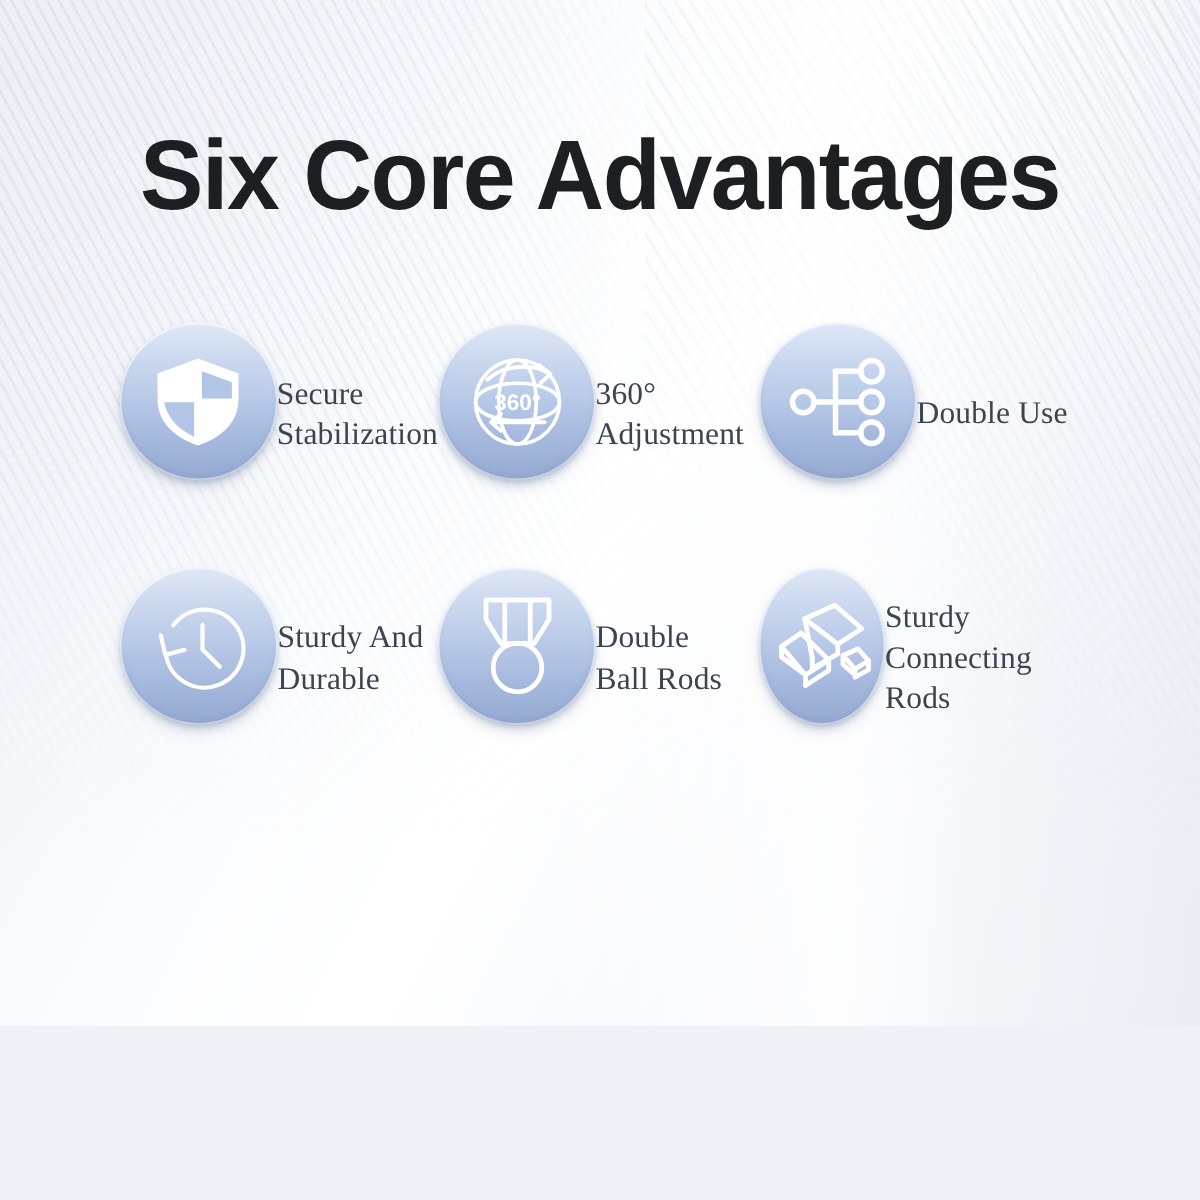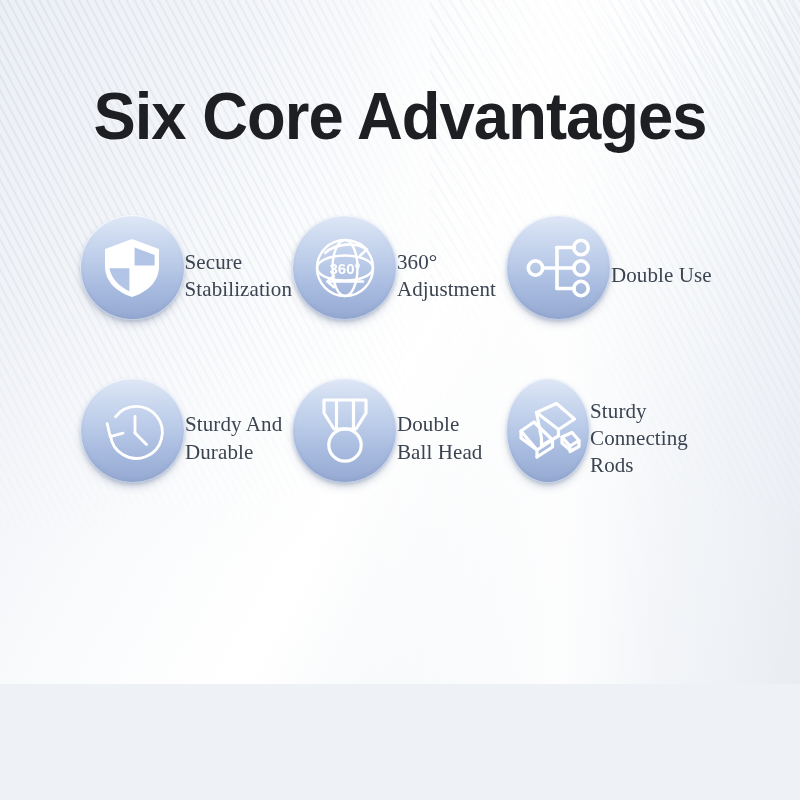--- a/index.html
+++ b/index.html
@@ -265,21 +265,21 @@
 
                 <path d="M21.5 3 L21.5 32"></path>
                 <path d="M38.5 3 L38.5 32"></path>
 
                 <circle cx="30" cy="48" r="16.2"></circle>
               </g>
             </svg>
           </span>
         </div>
         <div class="label">Double
-Ball Head</div>
+Ball Rods</div>
       </div>
 
       <div class="cell c3">
         <div class="badge">
           <span>
             <svg width="66" height="62" viewBox="0 0 66 62">
               <g fill="none" stroke="#ffffff" stroke-width="3.2" stroke-linecap="round" stroke-linejoin="round">
 
                 <path d="M21.5 12.5 L41.5 3.5 L59.5 19 L43.5 29.5 Z"></path>
                 <path d="M43.5 29.5 L43.5 36 L26.5 45.5 L26.5 38.5"></path>

